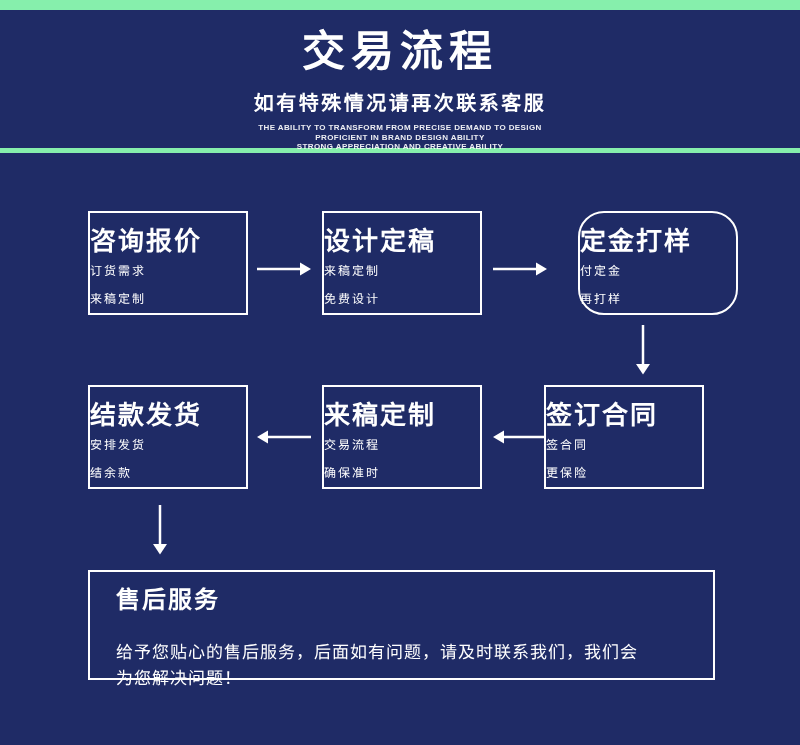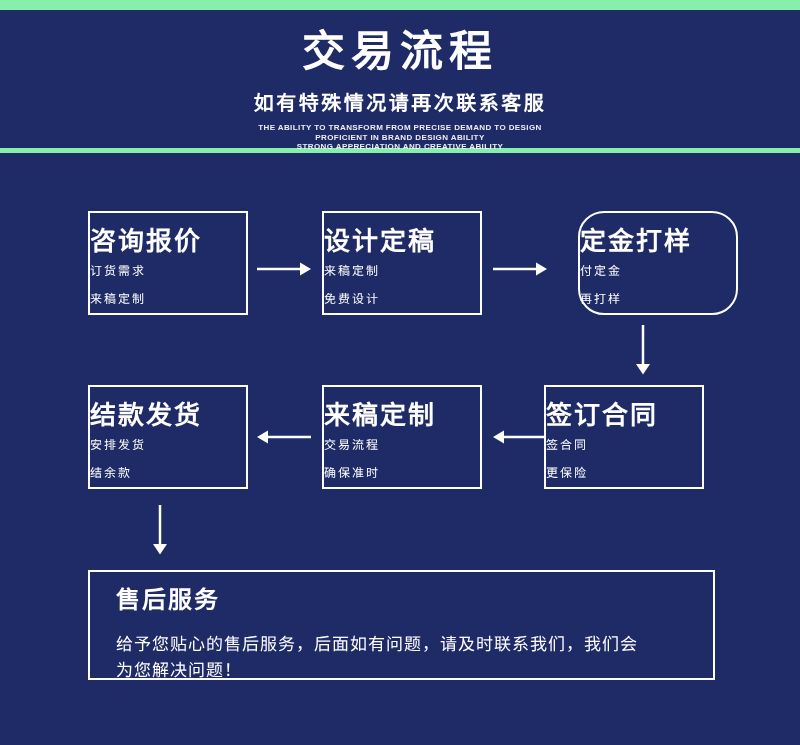--- a/index.html
+++ b/index.html
@@ -85,21 +85,21 @@
     background:var(--navy);
     color:var(--white);
     padding:13px 26px 0 26px;
   }
   .after-sales-title{
     font-size:24px;font-weight:bold;
     letter-spacing:2px;
     line-height:30px;
   }
   .after-sales-desc{
-    margin-top:17px;
+    margin-top:25px;
     font-size:17px;
     letter-spacing:1px;
     line-height:26px;
   }
 </style>
 </head>
 <body>
 
 <div class="page">
 

